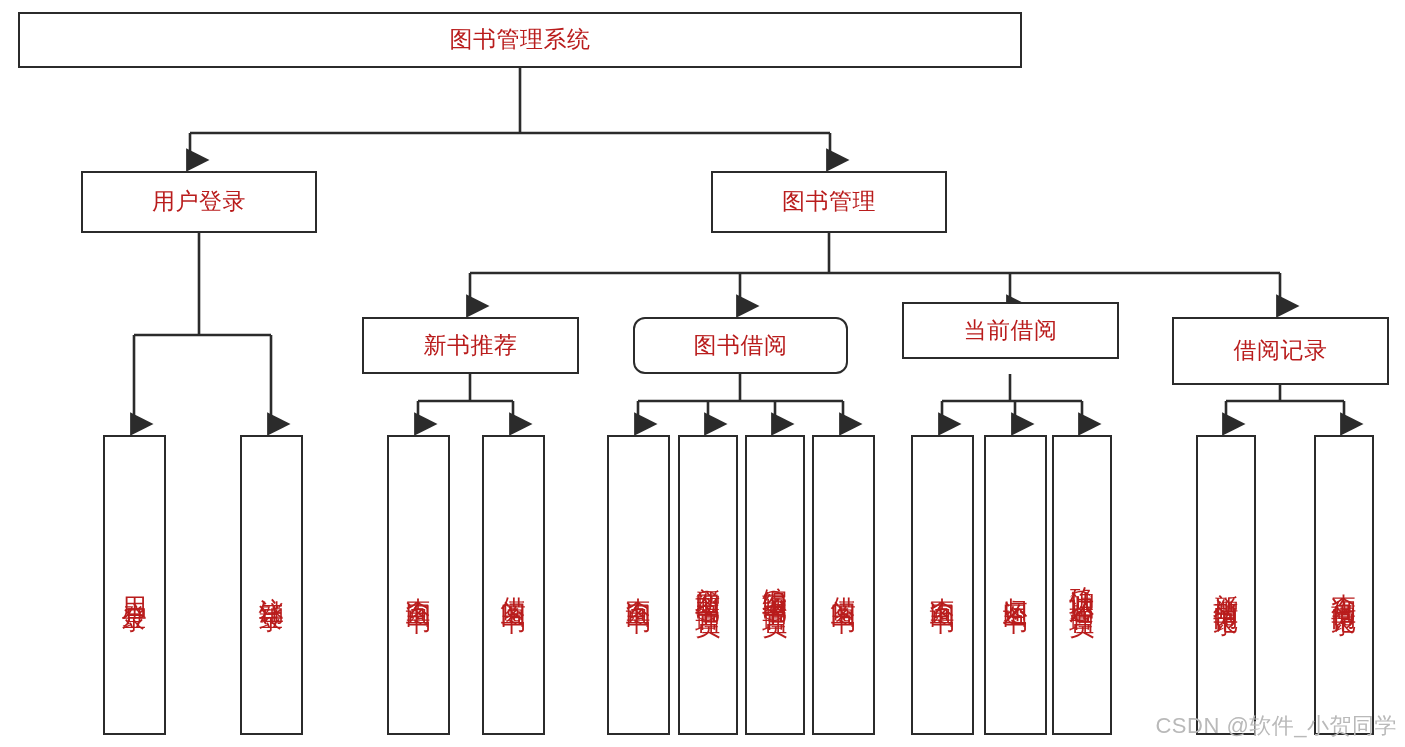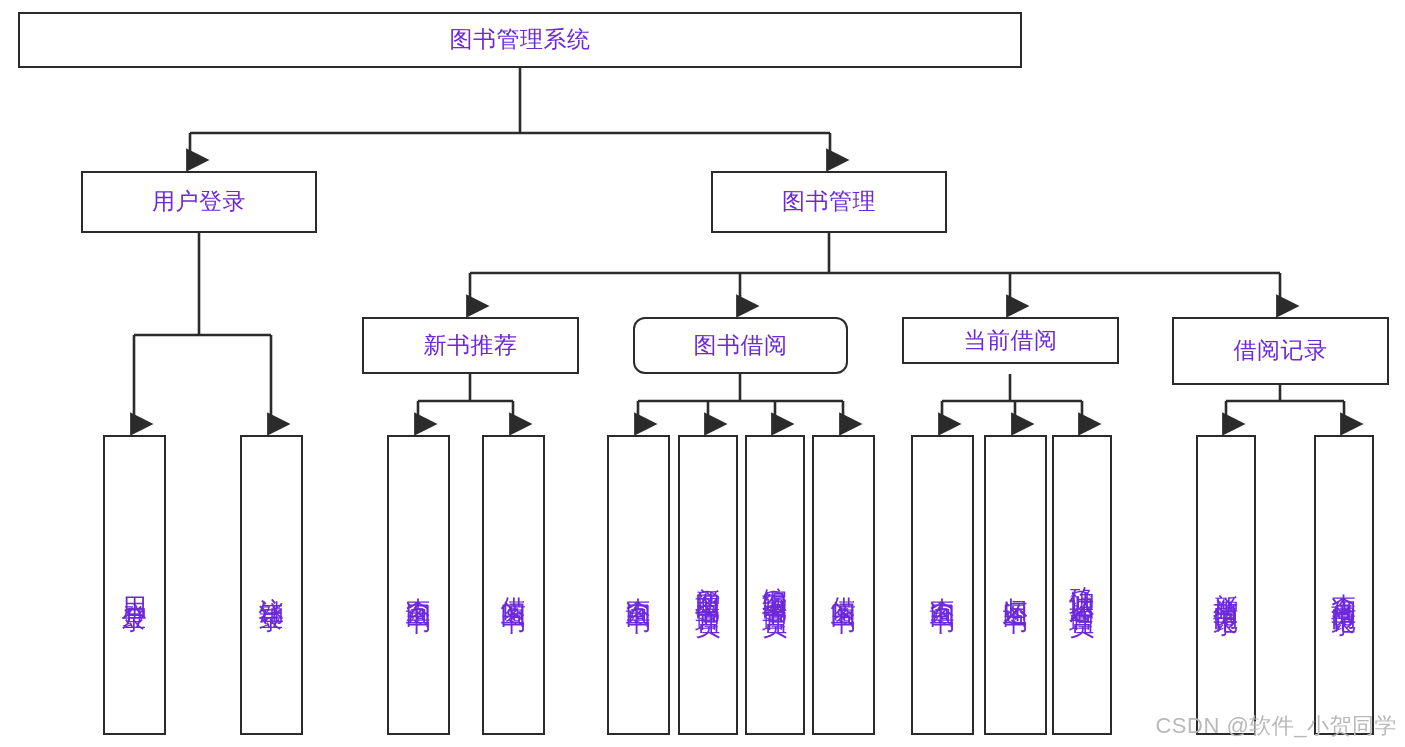--- a/index.html
+++ b/index.html
@@ -32,21 +32,21 @@
     background: #ffffff;
     display: flex;
     align-items: center;
     justify-content: center;
     color: #1a1a1a;
   }
   .node .label {
     display: block;
     text-align: center;
     line-height: 1.18;
-    color: #6d28d9;
+    color: #b91c1c;
   }
   .node.horiz .label {
     font-size: 23px;
     letter-spacing: 0.5px;
     white-space: nowrap;
   }
   .node.root .label {
     font-size: 23px;
   }
   .node.vert {
@@ -137,21 +137,21 @@
   <div class="node horiz" style="left:711px; top:171px; width:236px; height:62px;">
     <span class="label">图书管理</span>
   </div>
 
   <div class="node horiz" style="left:362px; top:317px; width:217px; height:57px;">
     <span class="label">新书推荐</span>
   </div>
   <div class="node horiz" style="left:633px; top:317px; width:215px; height:57px;border-radius:12px;">
     <span class="label">图书借阅</span>
   </div>
-  <div class="node horiz" style="left:902px; top:317px; width:217px; height:47px;align-items:center;">
+  <div class="node horiz" style="left:902px; top:302px; width:217px; height:57px;align-items:center;">
     <span class="label">当前借阅</span>
   </div>
   <div class="node horiz" style="left:1172px; top:317px; width:217px; height:68px;">
     <span class="label">借阅记录</span>
   </div>
 
   <div class="node vert" style="left:103px; top:435px; width:63px; height:300px;">
     <span class="label">用户登录</span>
   </div>
   <div class="node vert" style="left:240px; top:435px; width:63px; height:300px;">

